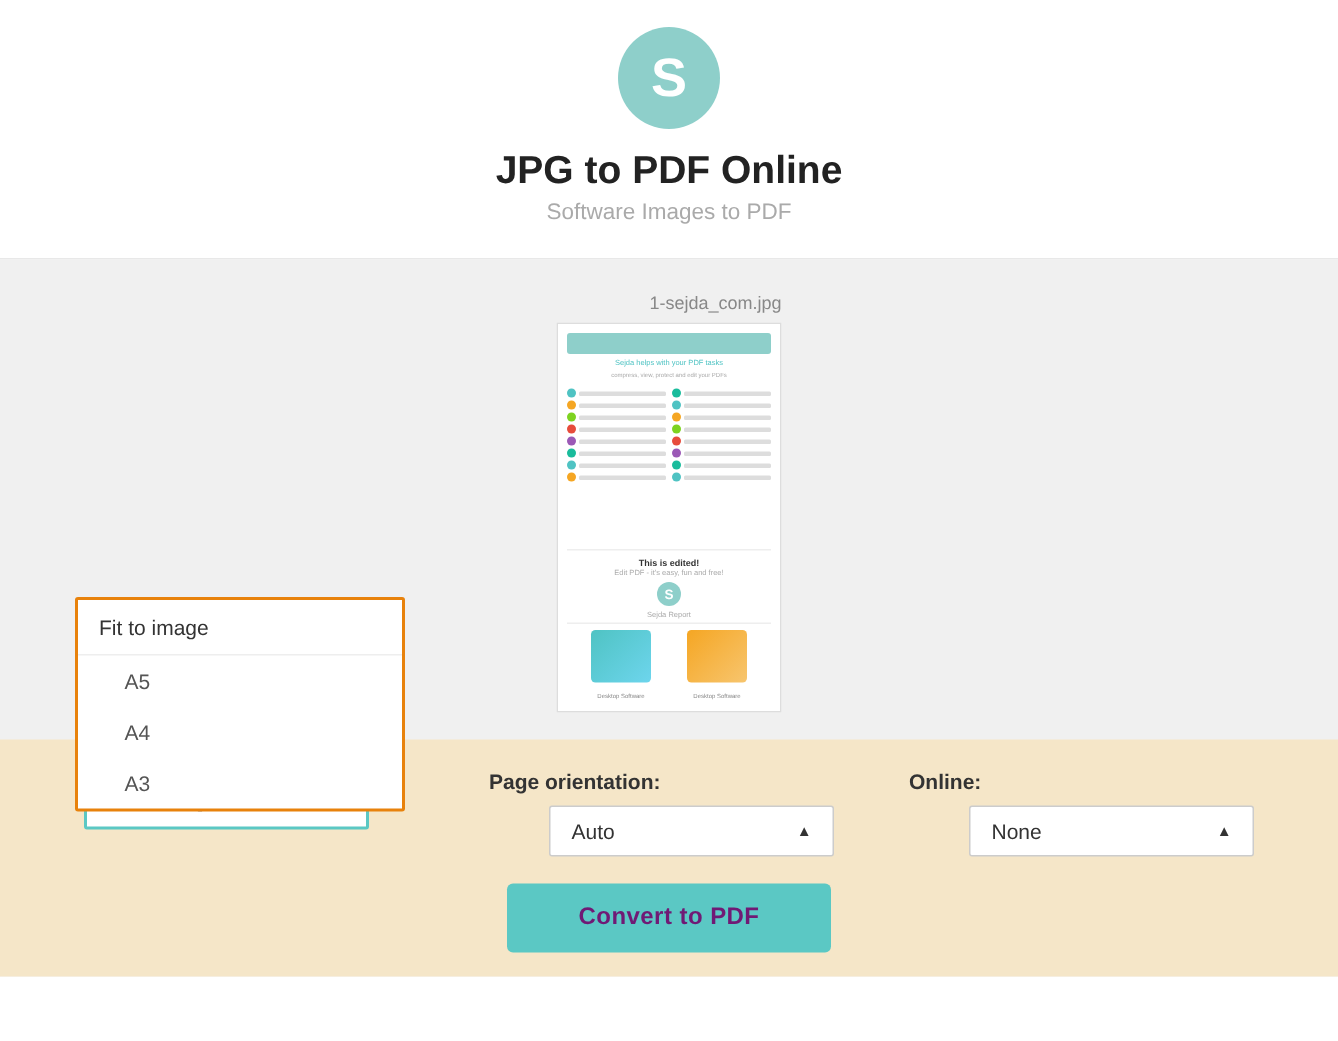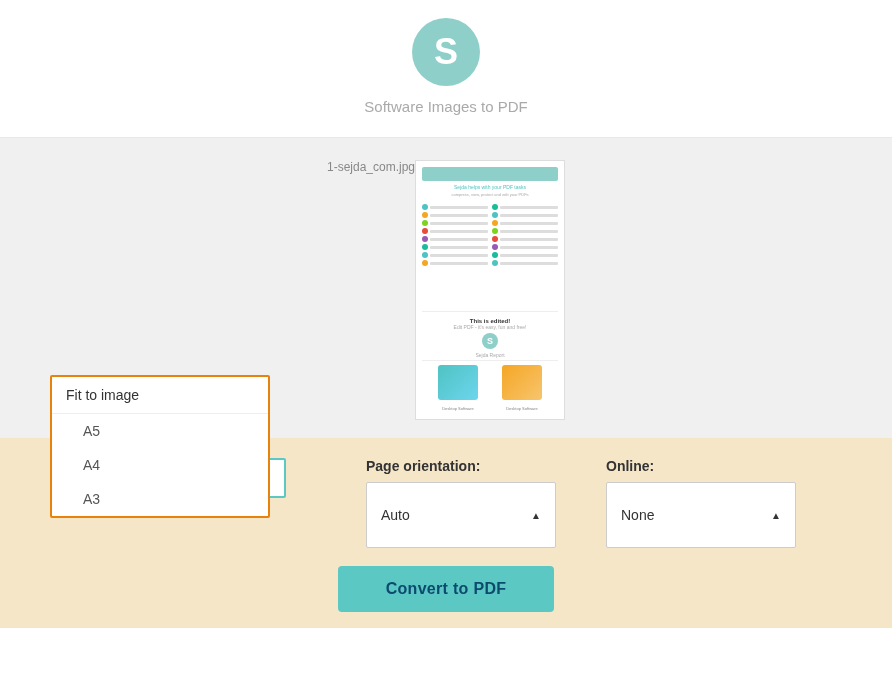--- a/index.html
+++ b/index.html
@@ -53,21 +53,22 @@
     
     .thumbnails-row {
       display: flex;
       justify-content: center;
       gap: 40px;
       padding: 0 60px;
       position: relative;
     }
     .thumb-item {
       display: flex;
-      align-items: flex-start;
+      flex-direction: column;
+      align-items: flex-end;
     }
     .thumb-label {
       font-size: 12px;
       color: #888;
       margin-bottom: 6px;
     }
     .thumb-img {
       width: 160px;
       height: 220px;
       background: #fff;
@@ -216,26 +217,27 @@
       color: #5bc8c4;
       margin-left: 10px;
     }
 
     .dropdown-btn-plain {
       display: flex;
       align-items: center;
       justify-content: space-between;
       border: 1px solid #ccc;
       background: #fff;
-      padding: 24px 14px;
+      padding: 8px 14px;
       cursor: pointer;
       min-width: 190px;
       font-size: 14px;
       color: #333;
       border-radius: 2px;
+      margin-left: 40px;
     }
     .dropdown-btn-plain .arrow {
       font-size: 10px;
       color: #333;
       margin-left: 10px;
     }
     .dropdown-open-option {
       padding: 9px 31px;
       font-size: 14px;
       color: #555;
@@ -243,21 +245,21 @@
     }
 
     
     .convert-row {
       display: flex;
       justify-content: center;
       margin-top: 18px;
     }
     .convert-btn {
       background: #5bc8c4;
-      color: #0c4a6e;
+      color: #701a75;
       font-size: 16px;
       font-weight: 700;
       border: none;
       padding: 14px 48px;
       border-radius: 4px;
       cursor: pointer;
       letter-spacing: 0.3px;
     }
 
     
@@ -287,20 +289,21 @@
     .logo-small span { font-size: 9px; color: #fff; font-weight: bold; }
   </style>
 </head>
 <body>
 
 <div class="header">
   <div class="logo-circle">
     <span>S</span>
   </div>
   <br>
+  <h1>JPG to PDF Online</h1>
   <p>Software Images to PDF</p>
 </div>
 <hr class="header-separator">
 
 <div class="main-area">
 
   <div class="thumbnails-row">
 
     <div class="thumb-item">
       <span class="thumb-label">1-sejda_com.jpg</span>

